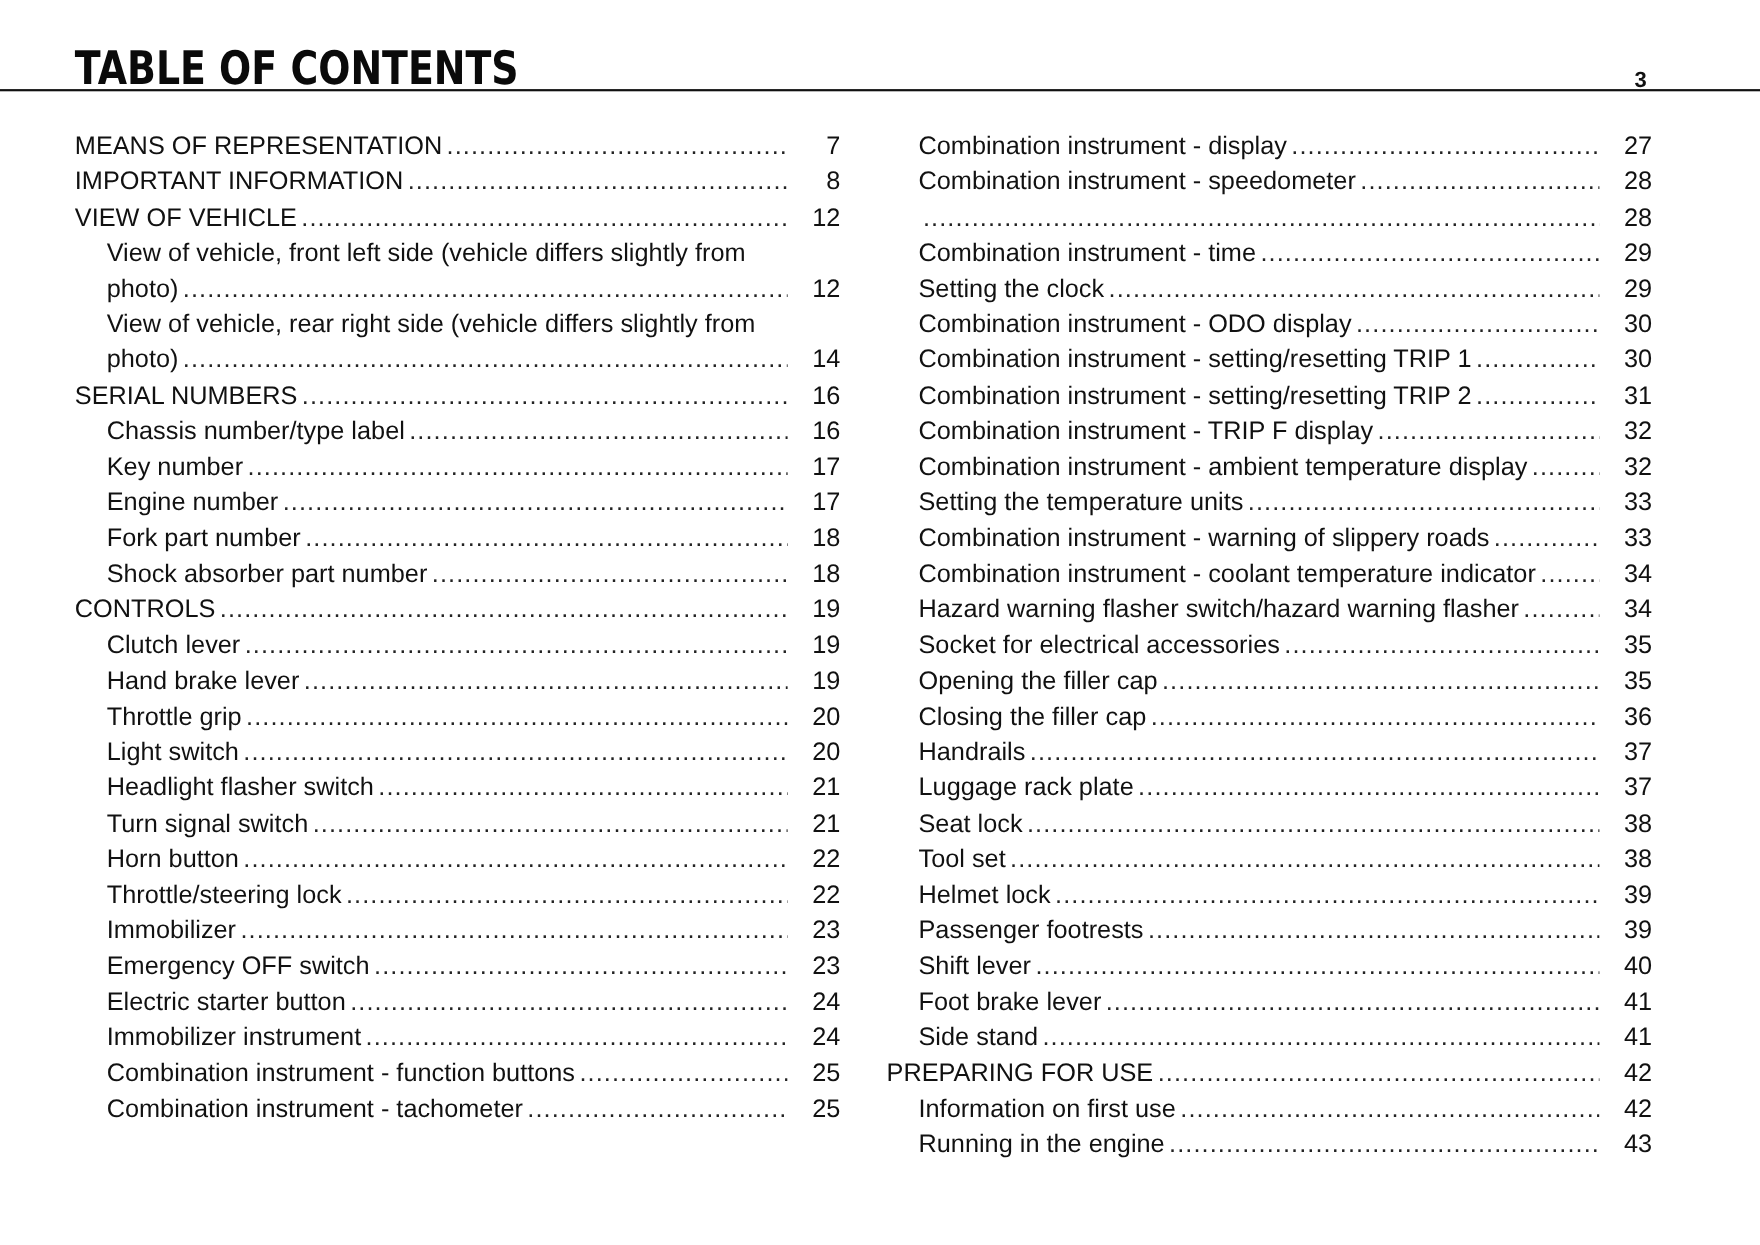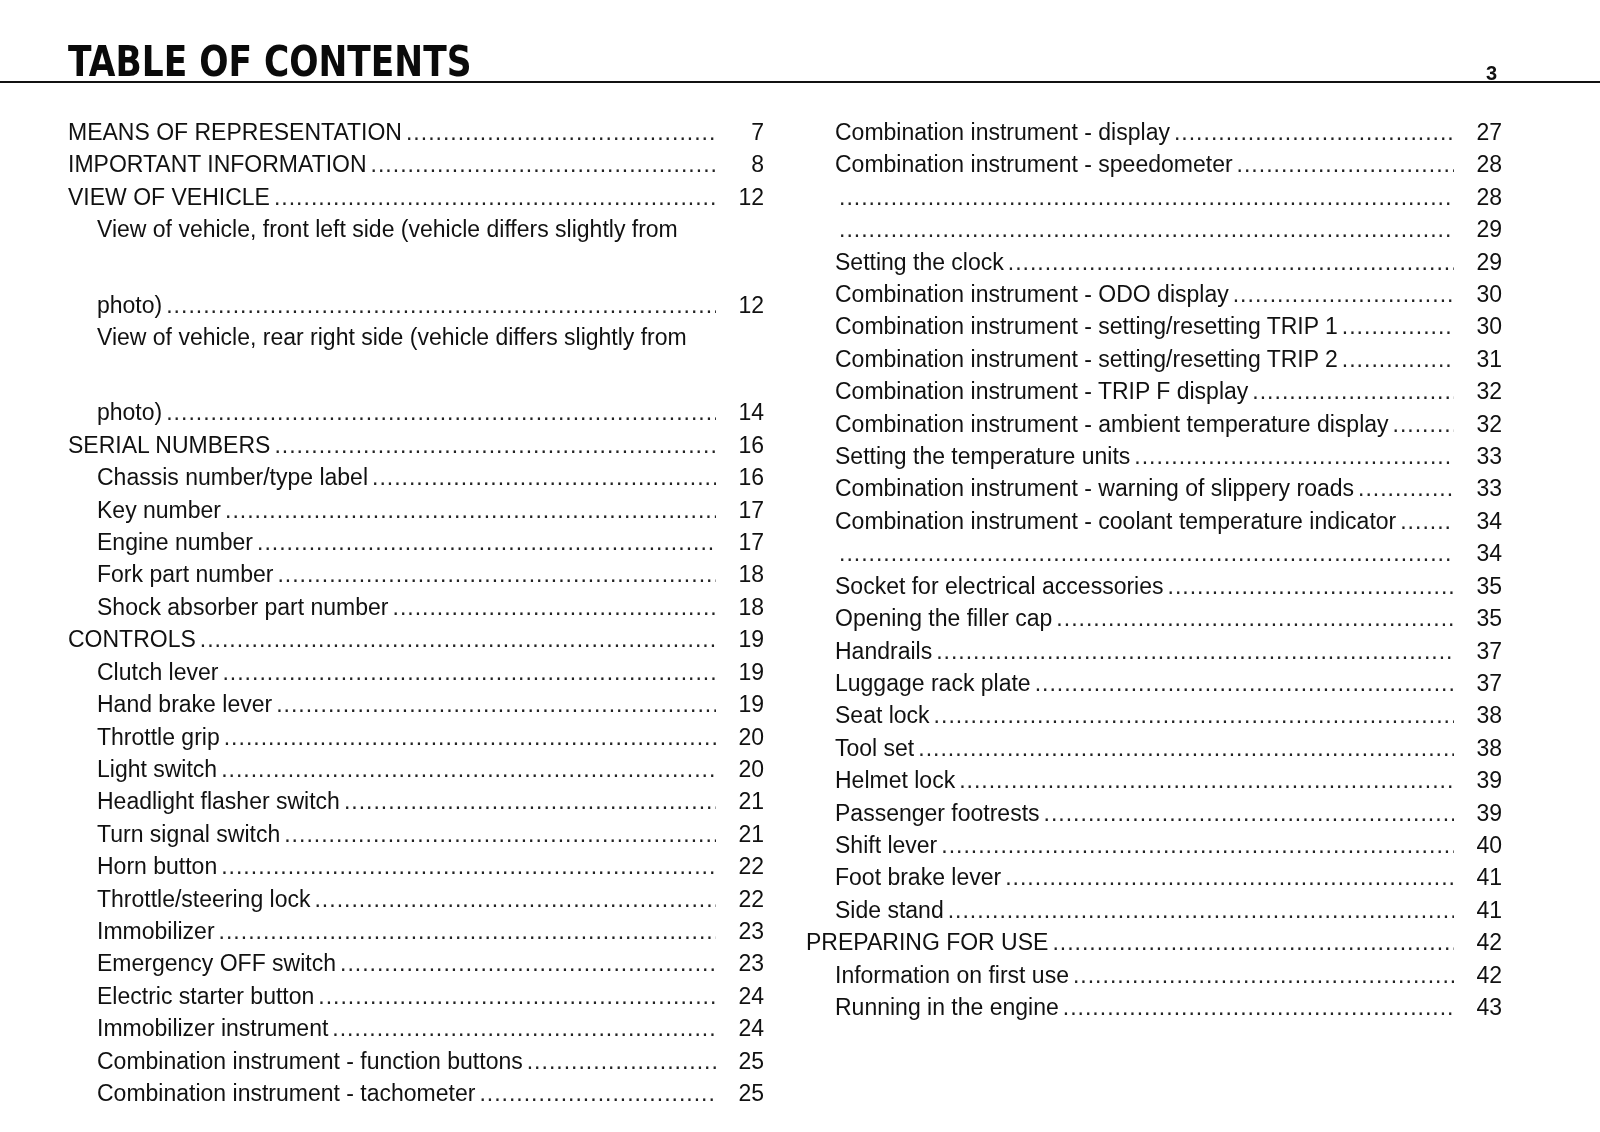--- a/index.html
+++ b/index.html
@@ -105,21 +105,20 @@
       text-align: right;
     }
     .multi-line1 {
       display: block;
       white-space: nowrap;
     }
     .multi-line2 {
       display: flex;
       align-items: flex-end;
       white-space: nowrap;
-      margin-top: 43px;
     }
     .multi-line2 .leader {
       flex: 1 1 auto;
       overflow: hidden;
       white-space: nowrap;
       margin: 0 6px 0 4px;
       letter-spacing: 1px;
     }
     .multi-line2 .leader::before {
       content: "........................................................................................................................................................................................................................................................................................";
@@ -287,20 +286,21 @@
   <div class="toc-entry level-2">
     <span class="title">Combination instrument - speedometer</span>
     <span class="leader"></span>
     <span class="page">28</span>
   </div>
   <div class="toc-entry level-2">
     <span class="leader"></span>
     <span class="page">28</span>
   </div>
   <div class="toc-entry level-2">
+    <span class="title">Combination instrument - time</span>
     <span class="leader"></span>
     <span class="page">29</span>
   </div>
   <div class="toc-entry level-2">
     <span class="title">Setting the clock</span>
     <span class="leader"></span>
     <span class="page">29</span>
   </div>
   <div class="toc-entry level-2">
     <span class="title">Combination instrument - ODO display</span>
@@ -336,32 +336,38 @@
     <span class="title">Combination instrument - warning of slippery roads</span>
     <span class="leader"></span>
     <span class="page">33</span>
   </div>
   <div class="toc-entry level-2">
     <span class="title">Combination instrument - coolant temperature indicator</span>
     <span class="leader"></span>
     <span class="page">34</span>
   </div>
   <div class="toc-entry level-2">
+    <span class="title">Hazard warning flasher switch/hazard warning flasher</span>
     <span class="leader"></span>
     <span class="page">34</span>
   </div>
   <div class="toc-entry level-2">
     <span class="title">Socket for electrical accessories</span>
     <span class="leader"></span>
     <span class="page">35</span>
   </div>
   <div class="toc-entry level-2">
     <span class="title">Opening the filler cap</span>
     <span class="leader"></span>
     <span class="page">35</span>
+  </div>
+  <div class="toc-entry level-2">
+    <span class="title">Closing the filler cap</span>
+    <span class="leader"></span>
+    <span class="page">36</span>
   </div>
   <div class="toc-entry level-2">
     <span class="title">Handrails</span>
     <span class="leader"></span>
     <span class="page">37</span>
   </div>
   <div class="toc-entry level-2">
     <span class="title">Luggage rack plate</span>
     <span class="leader"></span>
     <span class="page">37</span>

